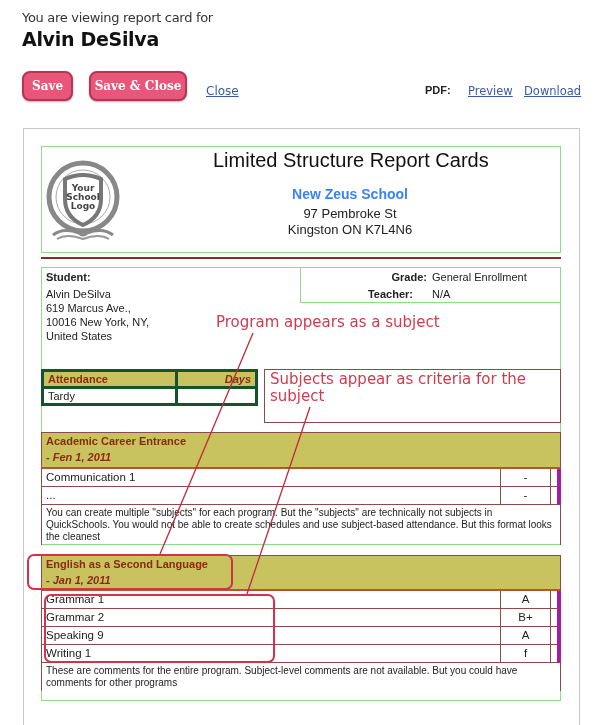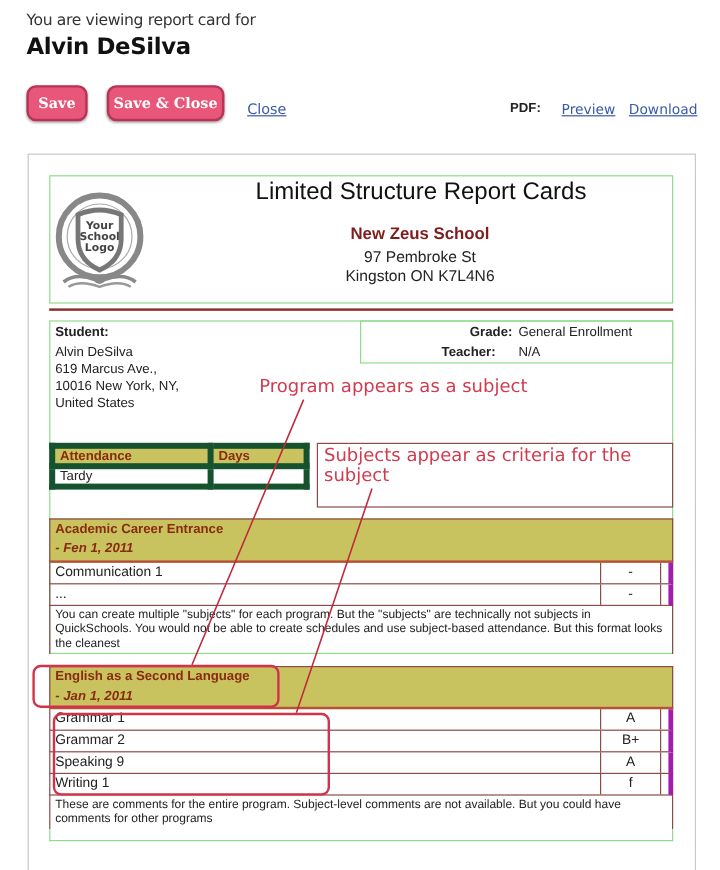--- a/index.html
+++ b/index.html
@@ -17,40 +17,40 @@
   .pdf-label { position: absolute; left: 425px; top: 84px; font-size: 11px; font-weight: bold; color: #222; }
   .link-preview { left: 468px; top: 84px; font-size: 11.5px; }
   .link-download { left: 524px; top: 84px; font-size: 11.5px; }
 
   .frame { position: absolute; left: 23px; top: 128px; width: 557px; height: 610px; border: 1px solid #c9c9c9; background: #fff; }
 
   .green { position: absolute; border: 1px solid #8fdc8a; }
   .hdr-box { left: 41px; top: 146px; width: 520px; height: 107px; }
   .logo { position: absolute; left: 43px; top: 157px; width: 80px; height: 90px; }
   .rc-title { position: absolute; left: 213px; top: 149px; width: 300px; font-size: 20px; color: #111; font-family: "Liberation Sans", sans-serif; }
-  .school-name { position: absolute; left: 270px; top: 186px; width: 160px; text-align: center; font-size: 14px; font-weight: bold; color: #7f1d1d; }
+  .school-name { position: absolute; left: 270px; top: 186px; width: 160px; text-align: center; font-size: 14px; font-weight: bold; color: #3b82f6; }
   .addr1, .addr2 { position: absolute; left: 250px; width: 200px; text-align: center; font-size: 13px; color: #222; }
   .addr1 { top: 206px; }
   .addr2 { top: 222px; }
   .sep { position: absolute; left: 41px; top: 257px; width: 520px; height: 2px; background: #8a2a2a; }
 
   .student-box { left: 41px; top: 267px; width: 520px; height: 278px; }
   .grade-box { left: 300px; top: 267px; width: 261px; height: 36px; }
   .lbl { position: absolute; font-size: 11px; color: #222; }
   .stu-lbl { left: 46px; top: 271px; font-weight: bold; }
   .stu-line { left: 46px; font-size: 11px; }
   .kv-key { position: absolute; text-align: right; width: 100px; font-weight: bold; font-size: 11px; }
   .kv-val { position: absolute; font-size: 11px; }
 
   .annot { position: absolute; color: #d23a4e; font-family: "DejaVu Sans", sans-serif; font-size: 15px; }
 
   table.att { position: absolute; left: 41px; top: 369px; width: 217px; border-collapse: collapse; font-size: 11px; }
-  table.att td { border: 5px solid #14532d; height: 17px; padding: 0 4px; }
+  table.att td { border: 3px solid #14532d; height: 17px; padding: 0 4px; }
   table.att tr.h td { background: #c9c35f; color: #8a2a10; font-weight: bold; }
-  table.att td.days { width: 80px; text-align: left; }
+  table.att td.days { width: 80px; text-align: right; font-style: italic; }
 
   .annot-box { position: absolute; left: 264px; top: 369px; width: 297px; height: 54px; border: 1px solid #8c4a4a; }
 
   .prog { position: absolute; left: 41px; width: 520px; }
   .prog-head { background: #c9c35f; border: 1px solid #8c4a4a; border-bottom: 2px solid #b8503a; color: #8a2a10; font-weight: bold; font-size: 11px; padding: 2px 4px; }
   .prog-head .date { font-style: italic; margin-top: 4px; }
   .prog-row { display: flex; border-left: 1px solid #8c4a4a; border-right: 4px solid #a21caf; border-bottom: 1px solid #8c4a4a; height: 18px; font-size: 11.5px; }
   .prog-row .name { flex: 1; padding: 2px 4px; }
   .prog-row .grade { width: 50px; border-left: 1px solid #8c4a4a; text-align: center; padding-top: 2px; }
   .prog-row .pad { width: 7px; border-left: 1px solid #8c4a4a; }

